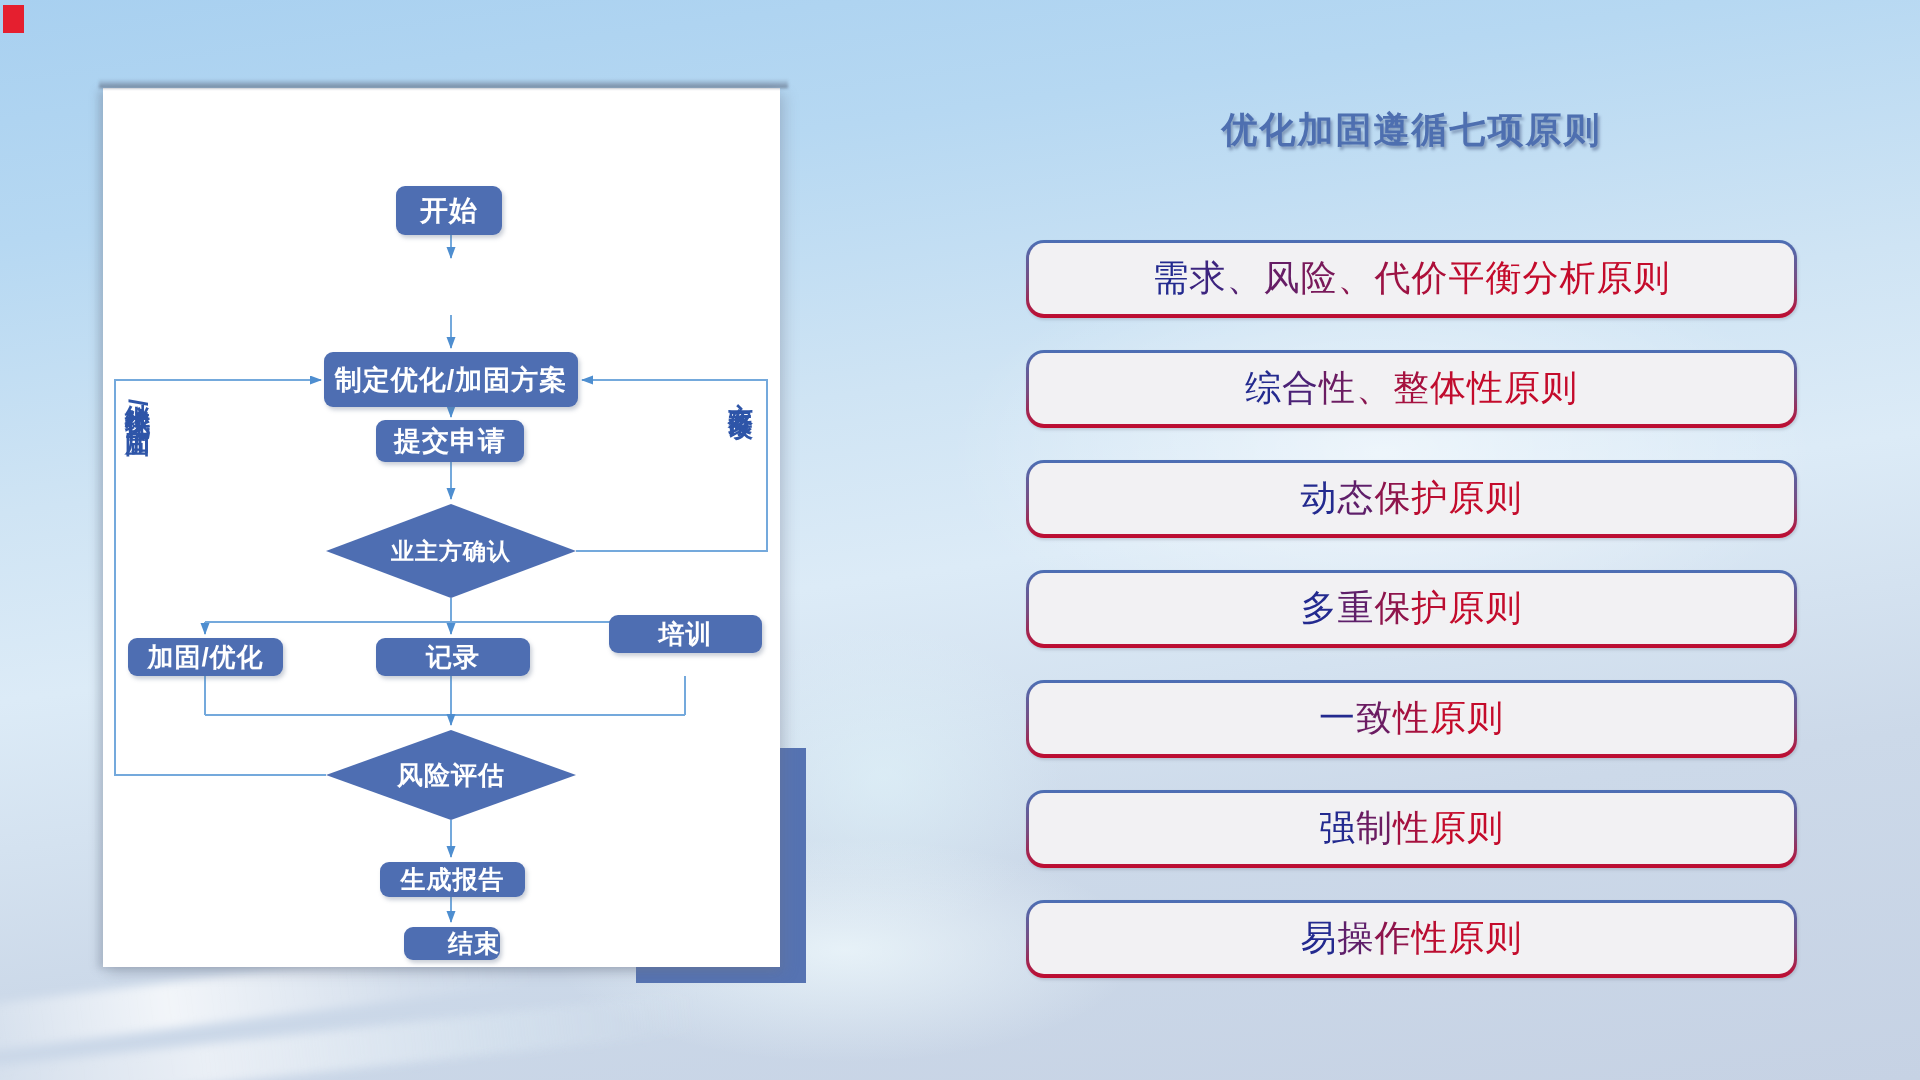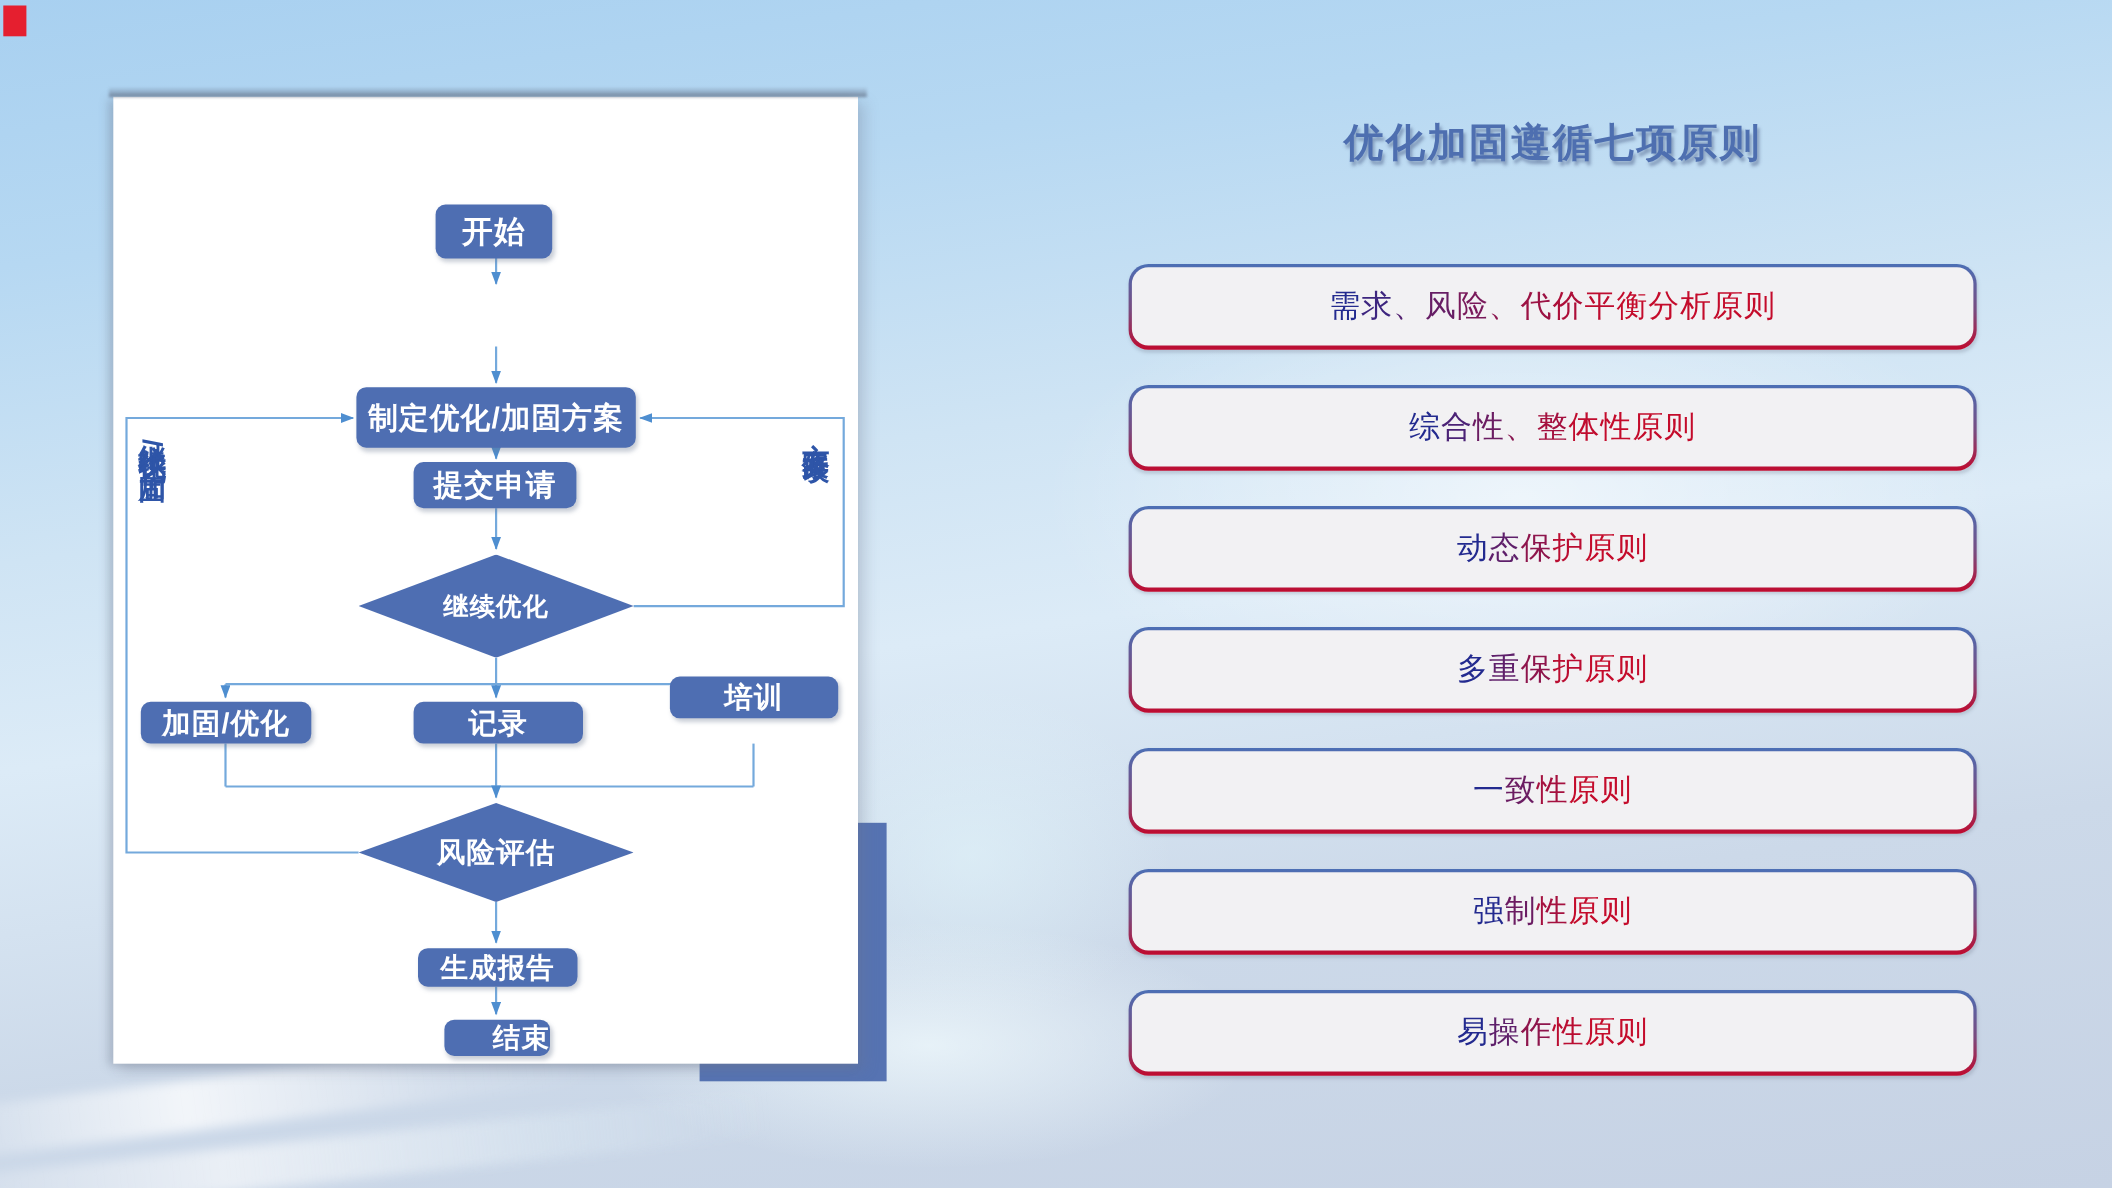--- a/index.html
+++ b/index.html
@@ -48,21 +48,21 @@
   
   .panel-title{position:absolute;left:1026px;top:106px;width:771px;text-align:center;
         font-size:36px;font-weight:bold;color:var(--title-color);letter-spacing:2px;
         text-shadow:2px 3px 3px rgba(58,76,120,.45);}
   .principles{position:absolute;left:1026px;top:240px;width:771px;display:flex;flex-direction:column;gap:32px;}
   .p-box{height:78px;border-radius:18px;padding:2.5px 3px 4px 3px;
         background:linear-gradient(180deg,var(--pborder-top) 0%,#7a4a7e 55%,var(--pborder-bottom) 100%);
         box-shadow:1px 2px 3px rgba(120,130,150,.3);}
   .p-inner{width:100%;height:100%;border-radius:15px;background:var(--pbox-bg);
         display:flex;align-items:center;justify-content:center;}
-  .grad-text{font-size:28px;letter-spacing:1px;white-space:nowrap;color:#8a1040;}
+  .grad-text{font-size:36px;letter-spacing:1px;white-space:nowrap;color:#8a1040;}
 </style>
 </head>
 <body>
 
 <div class="bg-glow"></div>
 <div class="streak s1"></div>
 <div class="streak s2"></div>
 <div class="corner-mark"></div>
 
 <div class="accent-rect"></div>
@@ -90,21 +90,21 @@
     <line x1="348" y1="627" x2="348" y2="637" marker-end="url(#arr)"></line>
     <line x1="348" y1="732" x2="348" y2="769" marker-end="url(#arr)"></line>
     <line x1="348" y1="809" x2="348" y2="834" marker-end="url(#arr)"></line>
     <polyline points="473,463 664,463 664,292 479,292" marker-end="url(#arr)"></polyline>
     <polyline points="223,687 12,687 12,292 218,292" marker-end="url(#arr)"></polyline>
   </svg>
 
   <div class="node rect" style="left:293px;top:74px;width:106px;height:49px;font-size:28px;margin-top:24px;">开始</div>
   <div class="node rect" style="left:221px;top:264px;width:254px;height:55px;font-size:27px;">制定优化/加固方案</div>
   <div class="node rect" style="left:273px;top:332px;width:148px;height:42px;font-size:27px;">提交申请</div>
-  <div class="node diamond" style="left:223px;top:416px;width:250px;height:94px;font-size:23px;">继续优化</div>
+  <div class="node diamond" style="left:223px;top:416px;width:250px;height:94px;font-size:23px;">业主方确认</div>
   <div class="node rect" style="left:25px;top:550px;width:155px;height:38px;font-size:26px;">加固/优化</div>
   <div class="node rect" style="left:273px;top:550px;width:154px;height:38px;font-size:26px;">记录</div>
   <div class="node rect" style="left:506px;top:527px;width:153px;height:38px;font-size:26px;">培训</div>
   <div class="node diamond" style="left:223px;top:642px;width:250px;height:90px;font-size:26px;">风险评估</div>
   <div class="node rect" style="left:277px;top:774px;width:145px;height:35px;font-size:25px;">生成报告</div>
   <div class="node rect" style="left:301px;top:839px;width:96px;height:33px;font-size:25px;padding-left:44px;">结束</div>
 
   <div class="loop-label" style="left:22px;top:295px;height:280px;">继续优化/加固</div>
   <div class="loop-label" style="left:625px;top:295px;height:220px;">方案修改</div>
 </div>

